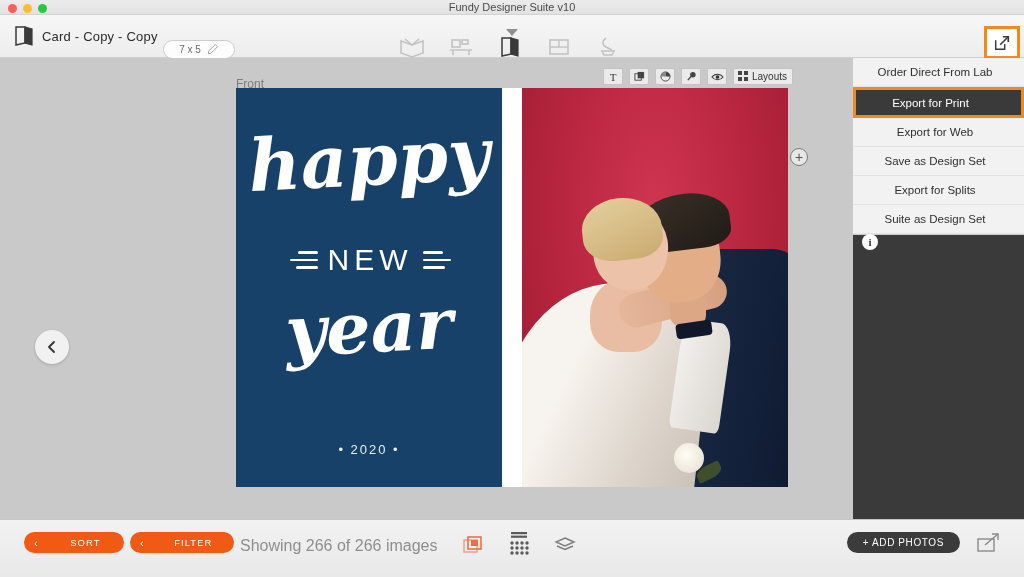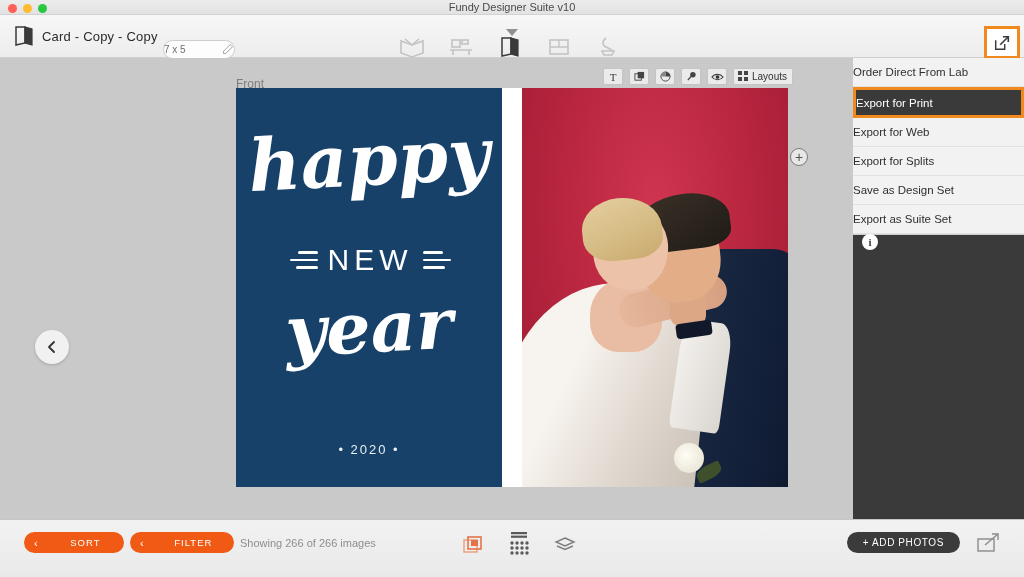--- a/index.html
+++ b/index.html
@@ -33,21 +33,21 @@
     border-bottom: 1px solid #cfcfcf;
   }
   .doc-icon { position: absolute; left: 12px; top: 9px; width: 24px; height: 24px; }
   .doc-name {
     position: absolute; left: 42px; top: 14px;
     font-size: 13px; color: #2b2b2b; letter-spacing: .2px;
   }
   .size-chip {
     position: absolute; left: 163px; top: 25px;
     width: 72px; height: 19px; border: 1px solid #cdcdcd; border-radius: 10px;
-    background: #fdfdfd; display: flex; align-items: center; justify-content: space-between; gap: 6px;
+    background: #fdfdfd; display: flex; align-items: center; justify-content: center; gap: 6px;
   }
   .size-chip .txt { font-size: 10px; color: #6e6e6e; }
 
   .nav-icons {
     position: absolute; left: 398px; top: 18px;
     display: flex; gap: 22px; align-items: center;
   }
   .nav-btn {
     width: 27px; height: 27px; position: relative;
     display: flex; align-items: center; justify-content: center;
@@ -216,21 +216,21 @@
   
   .right-panel {
     position: absolute; top: 58px; right: 0; width: 171px; height: 461px;
     background: #3a3a3a;
   }
   .menu {
     position: absolute; top: 0; left: 0; width: 171px;
     background: #f2f2f2; border-bottom: 1px solid #cfcfcf;
   }
   .menu-item {
-    height: 29px; display: flex; align-items: center; justify-content: flex-start;
+    height: 29px; display: flex; align-items: center; justify-content: center;
     padding-right: 7px; font-size: 11.5px; color: #2f2f2f;
     border-bottom: 1px solid #e2e2e2; background: #f2f2f2;
   }
   .menu-item.selected {
     background: #3a3a3a; color: #ffffff; border: 3px solid #f08a1e;
     height: 31px; padding-right: 16px;
   }
   .info-badge {
     position: absolute; top: 176px; left: 9px; width: 16px; height: 16px;
     border-radius: 50%; background: #fff; color: #3a3a3a;
@@ -246,21 +246,21 @@
   .pill {
     position: absolute; top: 12px; height: 21px; border-radius: 11px;
     background: #f05a14; color: #fff; display: flex; align-items: center;
     font-size: 9.5px; letter-spacing: 1px; padding: 0 10px; gap: 18px;
   }
   .pill.sort { left: 24px; width: 100px; }
   .pill.filter { left: 130px; width: 104px; }
   .pill .chev { font-size: 11px; }
   .pill .lbl { flex: 1; text-align: center; }
   .showing {
-    position: absolute; left: 240px; top: 17px; font-size: 11px; color: #8e8e8e;
+    position: absolute; left: 240px; top: 17px; font-size: 16px; color: #8e8e8e;
   }
   .center-icons {
     position: absolute; left: 460px; top: 10px; display: flex; gap: 20px; align-items: center;
   }
   .ci { width: 26px; height: 30px; display: flex; align-items: center; justify-content: center; }
   .add-photos {
     position: absolute; right: 64px; top: 12px; height: 21px; border-radius: 11px;
     background: #3b3b3b; color: #fff; font-size: 10px; letter-spacing: .6px;
     display: flex; align-items: center; justify-content: center; padding: 0 16px;
   }
@@ -443,27 +443,27 @@
       <div class="menu-item">
         <span>Order Direct From Lab</span>
       </div>
       <div class="menu-item selected">
         <span>Export for Print</span>
       </div>
       <div class="menu-item">
         <span>Export for Web</span>
       </div>
       <div class="menu-item">
+        <span>Save as Design Set</span>
+      </div>
+      <div class="menu-item">
         <span>Export for Splits</span>
       </div>
       <div class="menu-item">
-        <span>Save as Design Set</span>
-      </div>
-      <div class="menu-item">
-        <span>Export as Suite Set</span>
+        <span>Suite as Design Set</span>
       </div>
     </div>
     <div class="info-badge">i</div>
   </div>
 
   <div class="bottombar">
     <div class="pill sort">
       <span class="chev">‹</span>
       <span class="lbl">SORT</span>
     </div>

